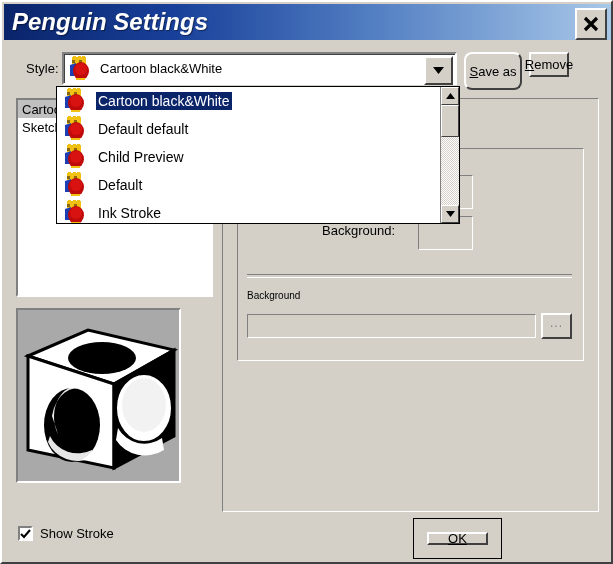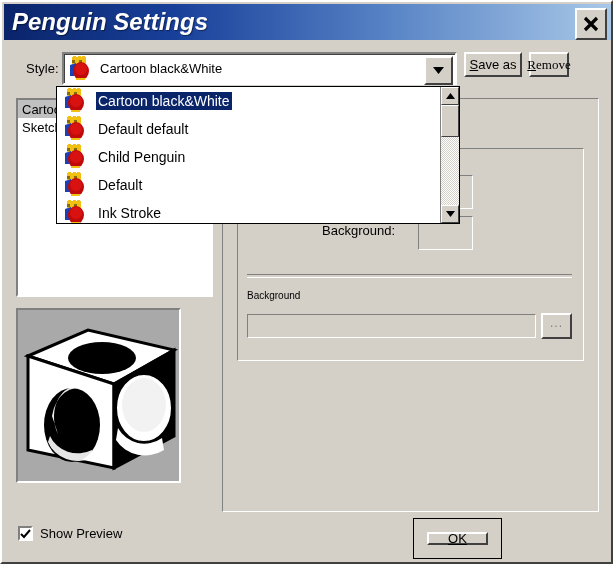--- a/index.html
+++ b/index.html
@@ -100,22 +100,22 @@
     border-left: 2px solid #ffffff;
     border-right: 2px solid #404040;
     border-bottom: 2px solid #404040;
     font-family: "Liberation Sans", sans-serif;
     font-size: 13px;
     color: #000;
     display: flex; align-items: center; justify-content: center;
     cursor: pointer;
     box-sizing: border-box;
   }
-  #saveas-btn { position: absolute; left: 462px; top: 50px; width: 58px; height: 25px; }
-  #remove-btn { position: absolute; left: 527px; top: 50px; width: 40px; height: 25px; font-family: Liberation Serif, serif; }
+  #saveas-btn { position: absolute; left: 462px; top: 50px; width: 58px; height: 38px; border-radius: 8px; }
+  #remove-btn { position: absolute; left: 527px; top: 50px; width: 40px; height: 25px; }
   .uline { text-decoration: underline; }
 
   
   #left-list {
     position: absolute;
     left: 14px; top: 96px;
     width: 197px; height: 199px;
     background: #ffffff;
     border-top: 2px solid #808080;
     border-left: 2px solid #808080;
@@ -400,21 +400,21 @@
   <div id="bg-section-label">Background</div>
   <div id="bg-path-field"></div>
   <div id="bg-browse-btn" class="w-btn">...</div>
 
   <div id="show-preview-row">
     <div id="show-preview-box">
       <svg width="11" height="10" viewBox="0 0 11 10">
         <path d="M1 5 L4 8 L10 1" stroke="#000000" stroke-width="2" fill="none"></path>
       </svg>
     </div>
-    <div id="show-preview-label">Show Preview</div>
+    <div id="show-preview-label">Show Stroke</div>
   </div>
 
   <div id="ok-btn-wrap">
     <div id="ok-btn" class="w-btn">
       <span>OK</span>
     </div>
   </div>
 
   <div id="dropdown">
     <div id="dd-list">
@@ -457,21 +457,21 @@
           <rect x="5" y="0" width="3" height="2" fill="#f2c012"></rect>
             <rect x="10" y="0" width="3" height="2" fill="#f2c012"></rect>
             <rect x="14" y="0" width="3" height="2" fill="#f2c012"></rect>
           <rect x="4" y="4" width="3" height="3" fill="#8a6a08"></rect>
             <rect x="11" y="4" width="3" height="3" fill="#8a6a08"></rect>
           <path d="M2 9 L8 7 L10 20 L2 20 Z" fill="#1c3fb5"></path>
           <ellipse cx="13" cy="15" rx="8" ry="9" fill="#bf0a0a"></ellipse>
           <ellipse cx="13" cy="13" rx="6" ry="6" fill="#d81111"></ellipse>
           <rect x="8" y="22" width="9" height="2" fill="#f2c012"></rect>
         </svg>
-        <span class="dd-text">Child Penguin</span>
+        <span class="dd-text">Child Preview</span>
       </div>
 
       <div class="dd-row">
         <svg class="pitem-icon" width="24" height="26" viewBox="0 0 24 26">
           <rect x="4" y="1" width="14" height="7" fill="#f2c012"></rect>
           <rect x="5" y="0" width="3" height="2" fill="#f2c012"></rect>
             <rect x="10" y="0" width="3" height="2" fill="#f2c012"></rect>
             <rect x="14" y="0" width="3" height="2" fill="#f2c012"></rect>
           <rect x="4" y="4" width="3" height="3" fill="#8a6a08"></rect>
             <rect x="11" y="4" width="3" height="3" fill="#8a6a08"></rect>

